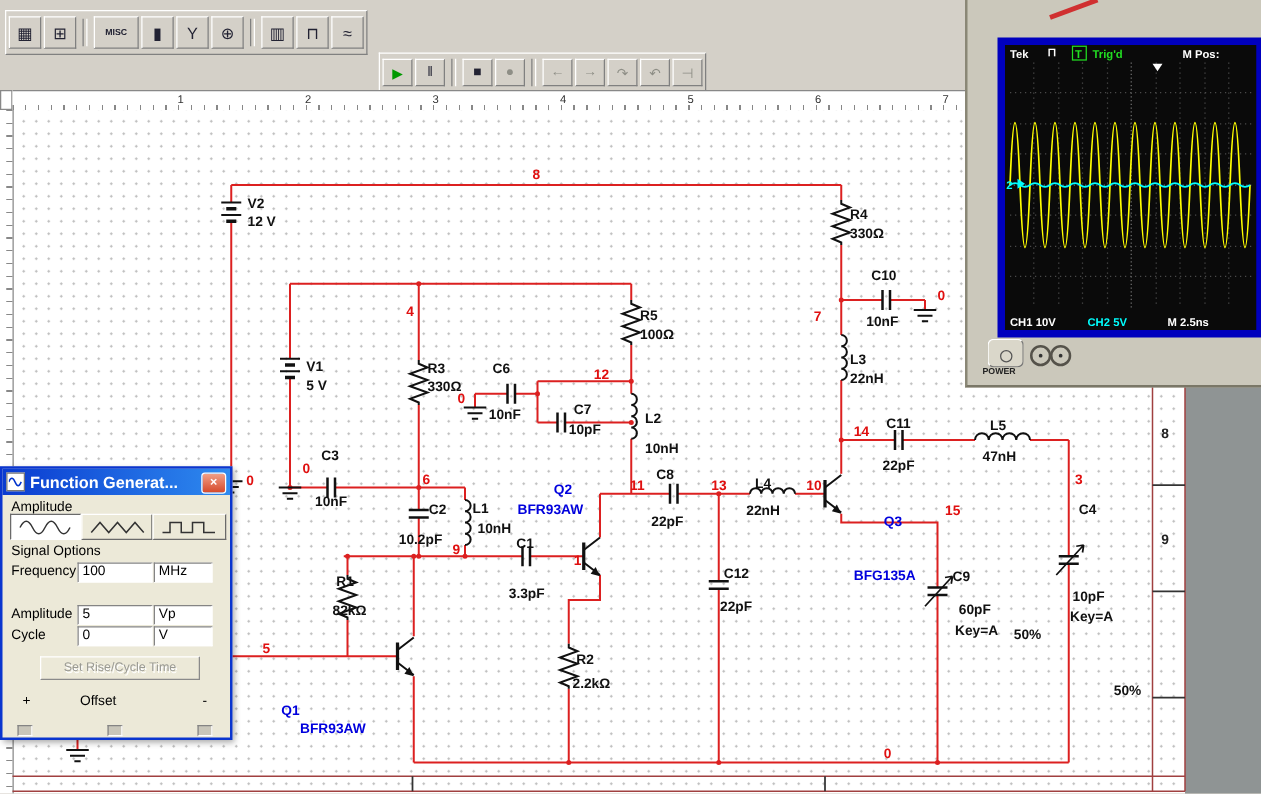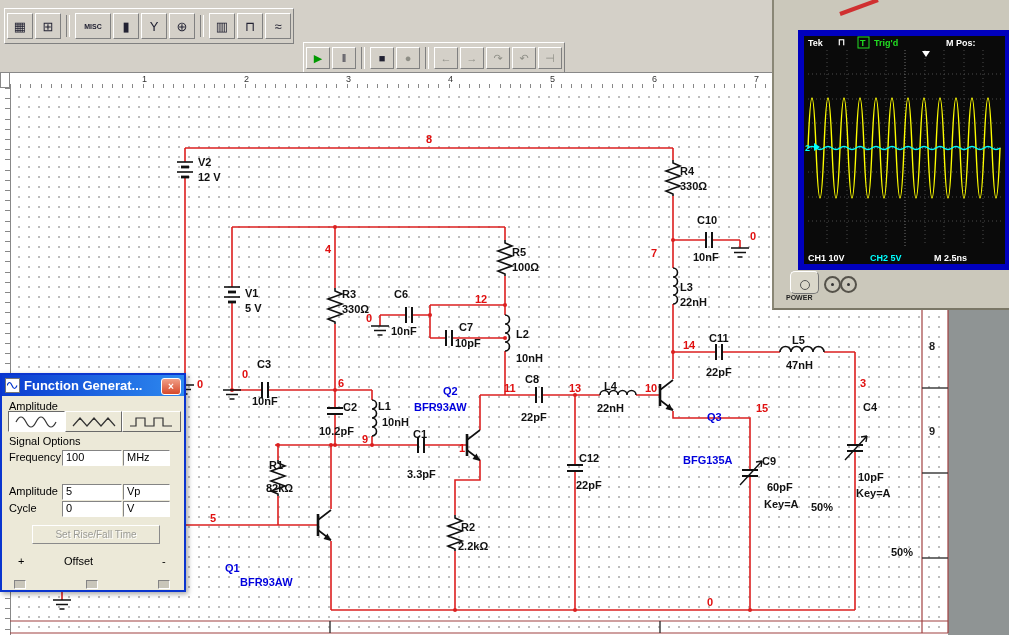--- a/index.html
+++ b/index.html
@@ -434,21 +434,21 @@
     <div class="fg-row" style="top:109px">
       <span class="lab">Amplitude</span>
       <span class="val">5</span>
       <span class="unit">Vp</span>
     </div>
     <div class="fg-row" style="top:126px">
       <span class="lab">Cycle</span>
       <span class="val">0</span>
       <span class="unit">V</span>
     </div>
-    <div class="fg-btn">Set Rise/Fall Time</div>
+    <div class="fg-btn">Set Rise/Cycle Time</div>
     <span class="fg-term" style="left:16px">+</span>
     <span class="fg-term" style="left:62px">Offset</span>
     <span class="fg-term" style="left:160px">-</span>
     <span class="fg-pad" style="left:12px"></span>
     <span class="fg-pad" style="left:84px"></span>
     <span class="fg-pad" style="left:156px"></span>
   </div>
 
   <div class="scope">
     <svg width="237" height="310">

